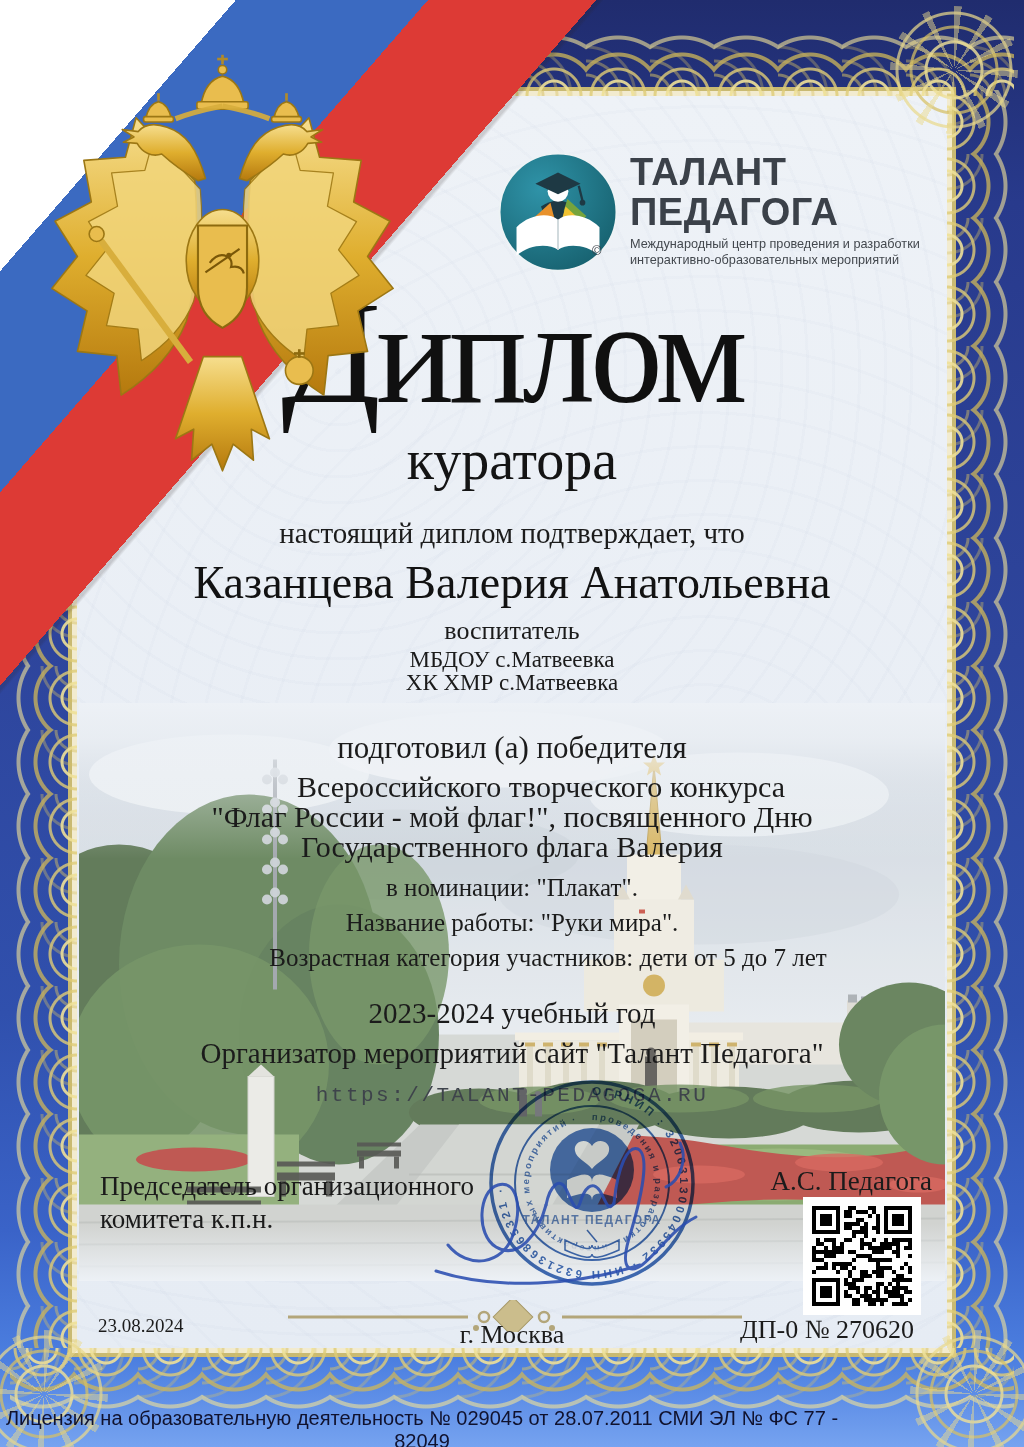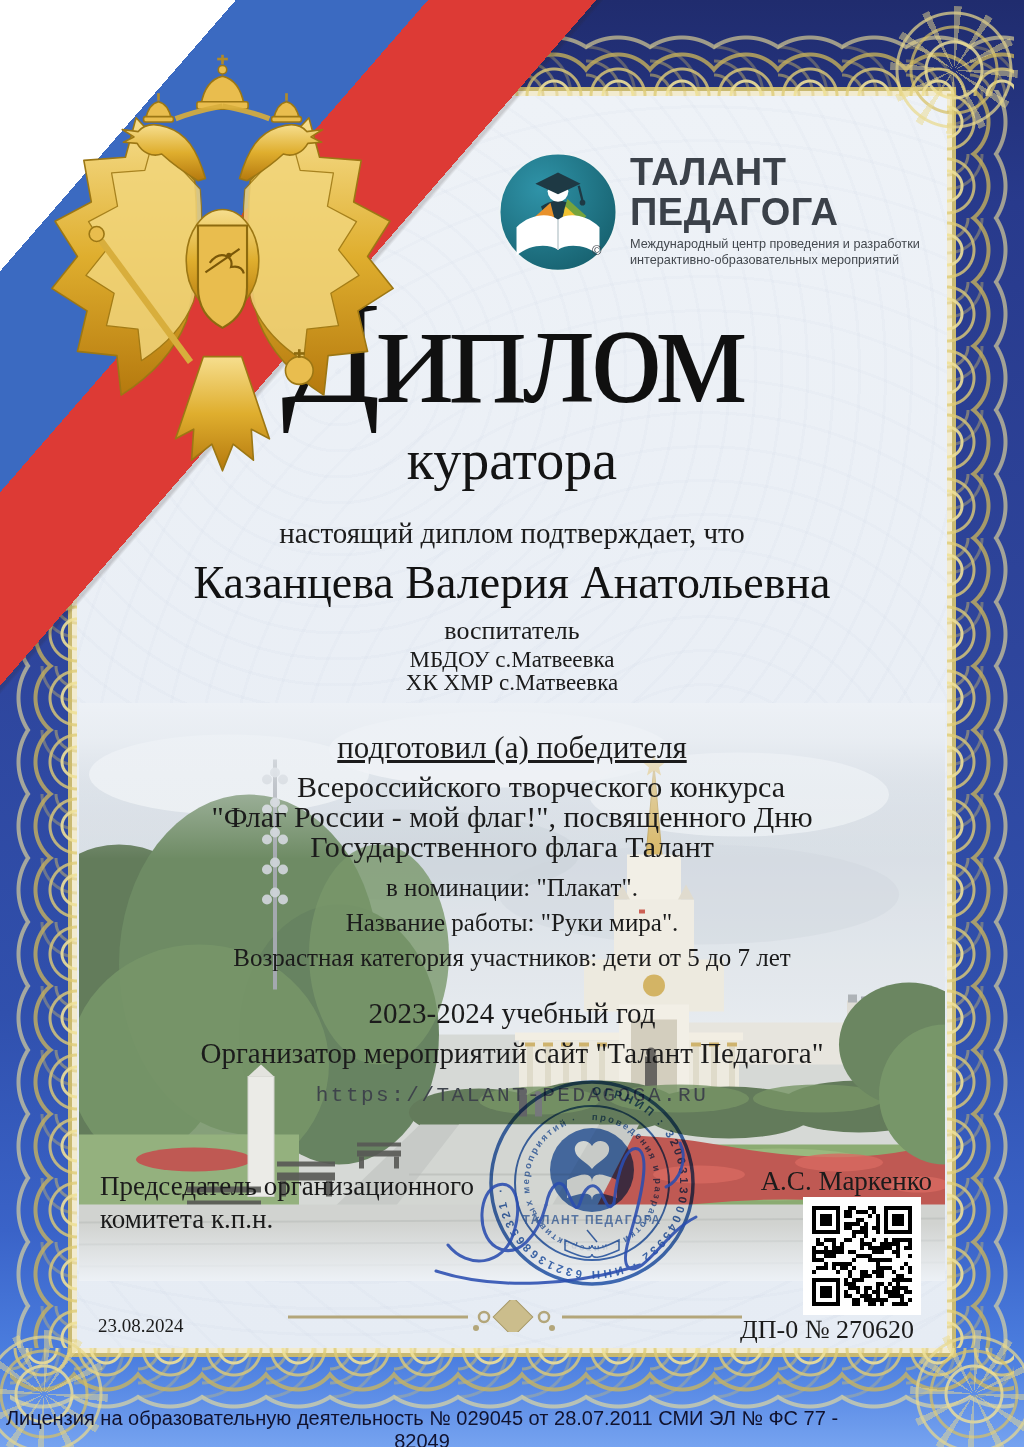--- a/index.html
+++ b/index.html
@@ -57,21 +57,21 @@
     font-size:12.7px;line-height:15.5px;color:#43484e;}
   .logo-copy{left:592px;top:243px;z-index:5;font-family:"Liberation Sans",sans-serif;font-size:13px;color:#3b4149;}
   
   .t{position:absolute;left:77px;width:870px;text-align:center;z-index:4;}
   .title-word{top:278px;font-size:146px;line-height:150px;letter-spacing:-5px;color:#101010;}
   .title-q{top:428px;font-size:56px;color:#141414;}
   .confirm{top:517px;font-size:29px;}
   .name{top:556px;font-size:46px;color:#121212;}
   .role{top:616px;font-size:26px;}
   .orgl{font-size:23px;}
-  .achv{top:730px;font-size:31px;text-decoration:underline;}
+  .achv{top:730px;font-size:31px;}
   .contest{font-size:30px;}
   .detail{font-size:25px;}
   .year{top:997px;font-size:29px;}
   .organizer{top:1037px;font-size:29px;}
   .url{top:1084px;font-family:Liberation Mono, monospace;font-size:21px;letter-spacing:2.5px;color:#3e434b;}
   .chair{position:absolute;left:100px;width:480px;text-align:left;z-index:4;font-size:27px;}
   .markname{position:absolute;left:600px;width:332px;text-align:right;z-index:4;top:1166px;font-size:27px;}
   .date{position:absolute;left:98px;top:1315px;z-index:4;font-size:19px;}
   .city{top:1320px;font-size:26px;z-index:4;}
   .docnum{position:absolute;left:584px;width:330px;text-align:right;top:1315px;z-index:4;font-size:26px;}
@@ -351,24 +351,24 @@
   <div class="t title-q">куратора</div>
 
   <div class="t confirm">настоящий диплом подтверждает, что</div>
   <div class="t name">Казанцева Валерия Анатольевна</div>
   <div class="t role">воспитатель</div>
   <div class="t orgl" style="top:647px;">МБДОУ с.Матвеевка</div>
   <div class="t orgl" style="top:670px;">ХК ХМР с.Матвеевка</div>
   <div class="t achv">подготовил (а) победителя</div>
   <div class="t contest" style="top:770px;padding-left:29px;">Всероссийского творческого конкурса</div>
   <div class="t contest" style="top:800px;">"Флаг России - мой флаг!", посвященного Дню</div>
-  <div class="t contest" style="top:830px;">Государственного флага Талант</div>
+  <div class="t contest" style="top:830px;">Государственного флага Валерия</div>
   <div class="t detail" style="top:874px;">в номинации: "Плакат".</div>
   <div class="t detail" style="top:909px;">Название работы: "Руки мира".</div>
-  <div class="t detail" style="top:944px;">Возрастная категория участников: дети от 5 до 7 лет</div>
+  <div class="t detail" style="top:944px;padding-left:36px;">Возрастная категория участников: дети от 5 до 7 лет</div>
   <div class="t year">2023-2024 учебный год</div>
   <div class="t organizer">Организатор мероприятий сайт "Талант Педагога"</div>
   <div class="t url">https://TALANT-PEDAGOGA.RU</div>
 
   <svg class="abs stamp" width="206" height="206" viewBox="0 0 206 206">
     <defs>
       <path id="oc" d="M103,15 a88,88 0 1,1 -0.01,0"></path>
       <path id="ic" d="M103,40 a63,63 0 1,1 -0.01,0"></path>
     </defs>
     <circle cx="103" cy="103" r="101" fill="rgba(255,255,255,.25)" stroke="#2e5fb0" stroke-width="3.5"></circle>
@@ -394,21 +394,21 @@
       <path d="M20,160 C40,185 75,180 85,150 C95,120 88,95 70,100 C50,106 48,150 68,162 C90,175 110,150 118,120"></path>
       <path d="M118,120 C122,100 132,92 138,104 C144,116 148,130 152,118 C156,104 164,94 172,106 C178,116 180,128 186,118"></path>
       <path d="M186,118 C190,80 200,60 210,64 C222,70 214,110 202,150 C192,182 200,190 214,180 C230,168 244,144 268,132"></path>
       <path d="M252,58 C260,74 252,96 238,102"></path>
       <path d="M8,186 C70,206 150,200 212,180"></path>
     </g>
   </svg>
 
   <div class="chair" style="top:1171px;">Председатель организационного</div>
   <div class="chair" style="top:1204px;">комитета к.п.н.</div>
-  <div class="markname">А.С. Маркенко</div>
+  <div class="markname">А.С. Педагога</div>
 
   <div class="abs qr">
     <svg id="qr-svg" width="100" height="100" viewBox="0 0 100 100" shape-rendering="crispEdges" fill="#000">
         <rect x="36" y="0" width="4" height="4"></rect>
         <rect x="40" y="0" width="4" height="4"></rect>
         <rect x="56" y="0" width="4" height="4"></rect>
         <rect x="60" y="0" width="4" height="4"></rect>
         <rect x="32" y="4" width="4" height="4"></rect>
         <rect x="36" y="4" width="4" height="4"></rect>
         <rect x="44" y="4" width="4" height="4"></rect>
@@ -636,16 +636,17 @@
   <div class="date">23.08.2024</div>
   <svg class="abs divider" width="454" height="32" viewBox="0 0 454 32">
     <line x1="0" y1="17" x2="180" y2="17" stroke="#b3a67a" stroke-width="3"></line>
     <line x1="274" y1="17" x2="454" y2="17" stroke="#b3a67a" stroke-width="3"></line>
     <rect x="211" y="3" width="28" height="28" transform="rotate(45 225 17)" fill="#cbbd8c" stroke="#a89a6a"></rect>
     <circle cx="196" cy="17" r="5" fill="none" stroke="#b3a67a" stroke-width="2.5"></circle>
     <circle cx="256" cy="17" r="5" fill="none" stroke="#b3a67a" stroke-width="2.5"></circle>
     <circle cx="188" cy="28" r="3" fill="#b3a67a"></circle>
       <circle cx="264" cy="28" r="3" fill="#b3a67a"></circle>
   </svg>
+  <div class="t city">г. Москва</div>
   <div class="docnum">ДП-0 № 270620</div>
   <div class="license">Лицензия на образовательную деятельность № 029045 от 28.07.2011 СМИ ЭЛ № ФС 77 - 82049</div>
 
 </div>
 
 </body></html>

